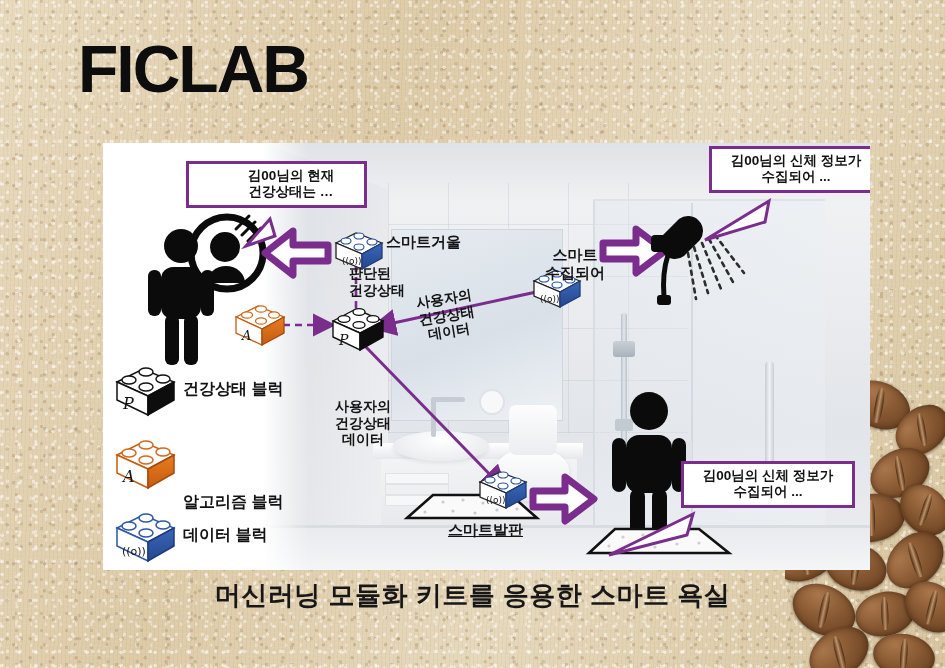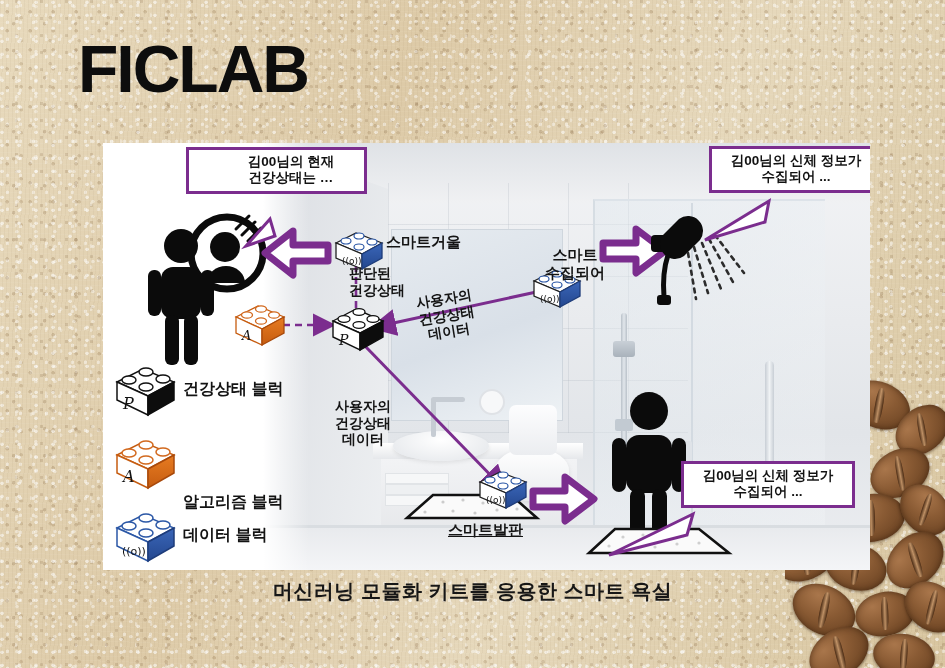--- a/index.html
+++ b/index.html
@@ -50,21 +50,21 @@
   #title{position:absolute;left:52px;top:36px;display:flex;align-items:baseline;gap:26px;margin-left:26px;}
   #title .main{
     font-size:66px;font-weight:bold;color:#0d0d0d;letter-spacing:-2px;line-height:1;
     font-family:"Liberation Sans","DejaVu Sans",sans-serif;
   }
   #title .sub{font-size:34px;font-weight:bold;color:#111;line-height:1;}
 
   
   #caption{
     position:absolute;left:0;right:0;top:578px;text-align:center;
-    font-size:20px;font-weight:bold;color:#171717;letter-spacing:.5px;
+    font-size:26px;font-weight:bold;color:#171717;letter-spacing:.5px;
   }
 
   
   #panel{position:absolute;left:103px;top:143px;width:767px;height:427px;background:#ffffff;overflow:hidden;}
 
   
   #photo{position:absolute;left:160px;top:0;width:607px;height:427px;overflow:hidden;}
   .ph{position:absolute;}
 
   svg{overflow:visible;}
@@ -396,21 +396,21 @@
   <div class="lbl sm c" style="left:312px;top:152px;transform:rotate(-9deg);transform-origin:left top;">사용자의
 건강상태
 데이터</div>
   <div class="lbl c" style="left:442px;top:103px;">스마트
 수집되어</div>
   <div class="lbl sm c" style="left:232px;top:255px;">사용자의
 건강상태
 데이터</div>
   <div class="lbl u" style="left:345px;top:378px;">스마트발판</div>
 
-  <div class="bubble" style="left:83px;top:4px;width:130px;padding-left:37px;">김00님의 현재
+  <div class="bubble" style="left:83px;top:18px;width:130px;padding-left:37px;">김00님의 현재
 건강상태는 …</div>
 
   <div class="bubble" style="left:606px;top:3px;width:152px;">김00님의 신체 정보가
 수집되어 ...</div>
   <svg style="position:absolute;left:596px;top:55px;" width="80" height="46">
     <path d="M70,3 L6,42 L66,24 Z" fill="#ffffff" stroke="#7B2D8E" stroke-width="3"></path>
   </svg>
 
   <div class="bubble" style="left:578px;top:318px;width:152px;">김00님의 신체 정보가
 수집되어 ...</div>

